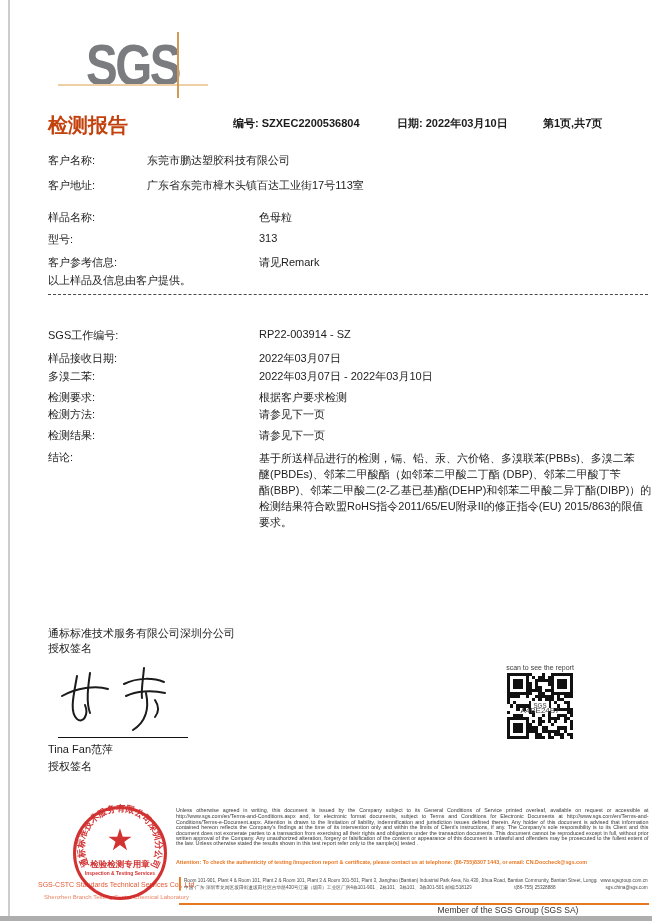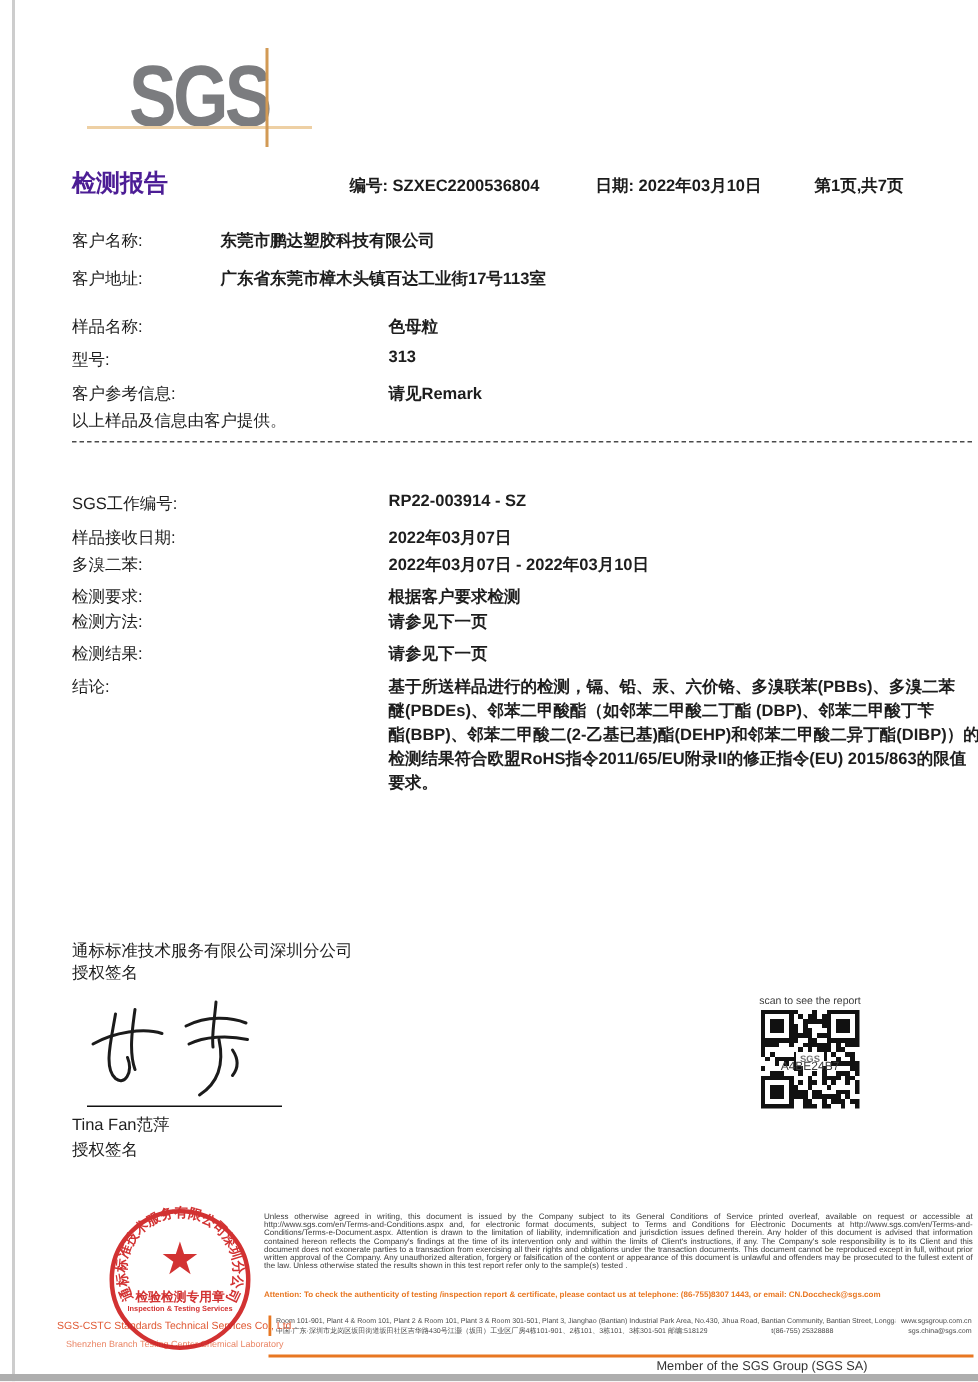--- a/index.html
+++ b/index.html
@@ -10,32 +10,32 @@
   .edge-left { position:absolute; left:8px; top:0; width:2px; height:921px; background:#cdcdcd; }
   .edge-bottom { position:absolute; left:0; top:916px; width:652px; height:5px; background:#aeaeae; }
 
   
   .logo { position:absolute; left:86px; top:36px; font-size:58px; font-weight:bold; color:#7b7c7f;
           letter-spacing:-3px; transform:scaleX(.82); transform-origin:left top; line-height:1; }
   .logo-hline { position:absolute; left:58px; top:84px; width:150px; height:2px; background:#eed0a4; }
   .logo-vline { position:absolute; left:177px; top:32px; width:2px; height:66px; background:#d29a55; }
 
   
-  .title { position:absolute; left:48px; top:112px; font-size:16px; font-weight:bold; color:#4c1d95; }
+  .title { position:absolute; left:48px; top:112px; font-size:20px; font-weight:bold; color:#c2410c; }
   .hmeta { position:absolute; top:116px; font-size:11px; font-weight:bold; color:#1c1c1c;text-align:right; }
   .h-no   { left:233px; }
   .h-date { left:397px; }
   .h-page { left:543px; }
 
   
   .row { position:absolute; left:48px; display:flex; font-size:11px; color:#1d1d1d;gap:37px; }
   .row .lbl { flex:0 0 auto; }
   .row.client .lbl { width:62px; }
   .row.wide .lbl { width:174px; }
-  .row .val { white-space:pre-line;font-weight:bold; }
+  .row .val { white-space:pre-line; }
   .note { position:absolute; left:48px; font-size:11px; color:#1d1d1d; }
   .dashline { position:absolute; left:48px; top:294px; width:600px; border-top:1px dashed #4a4a4a; }
 
   .conclusion-val { width:424px; line-height:16px; }
 
   
   .sig-company { position:absolute; left:48px; top:626px; font-size:11px; color:#1d1d1d; }
   .sig-auth    { position:absolute; left:48px; top:641px; font-size:11px; color:#1d1d1d; }
   .sig-svg     { position:absolute; left:52px; top:660px; }
   .sig-line    { position:absolute; left:58px; top:737px; width:130px; height:1px; background:#111; }

